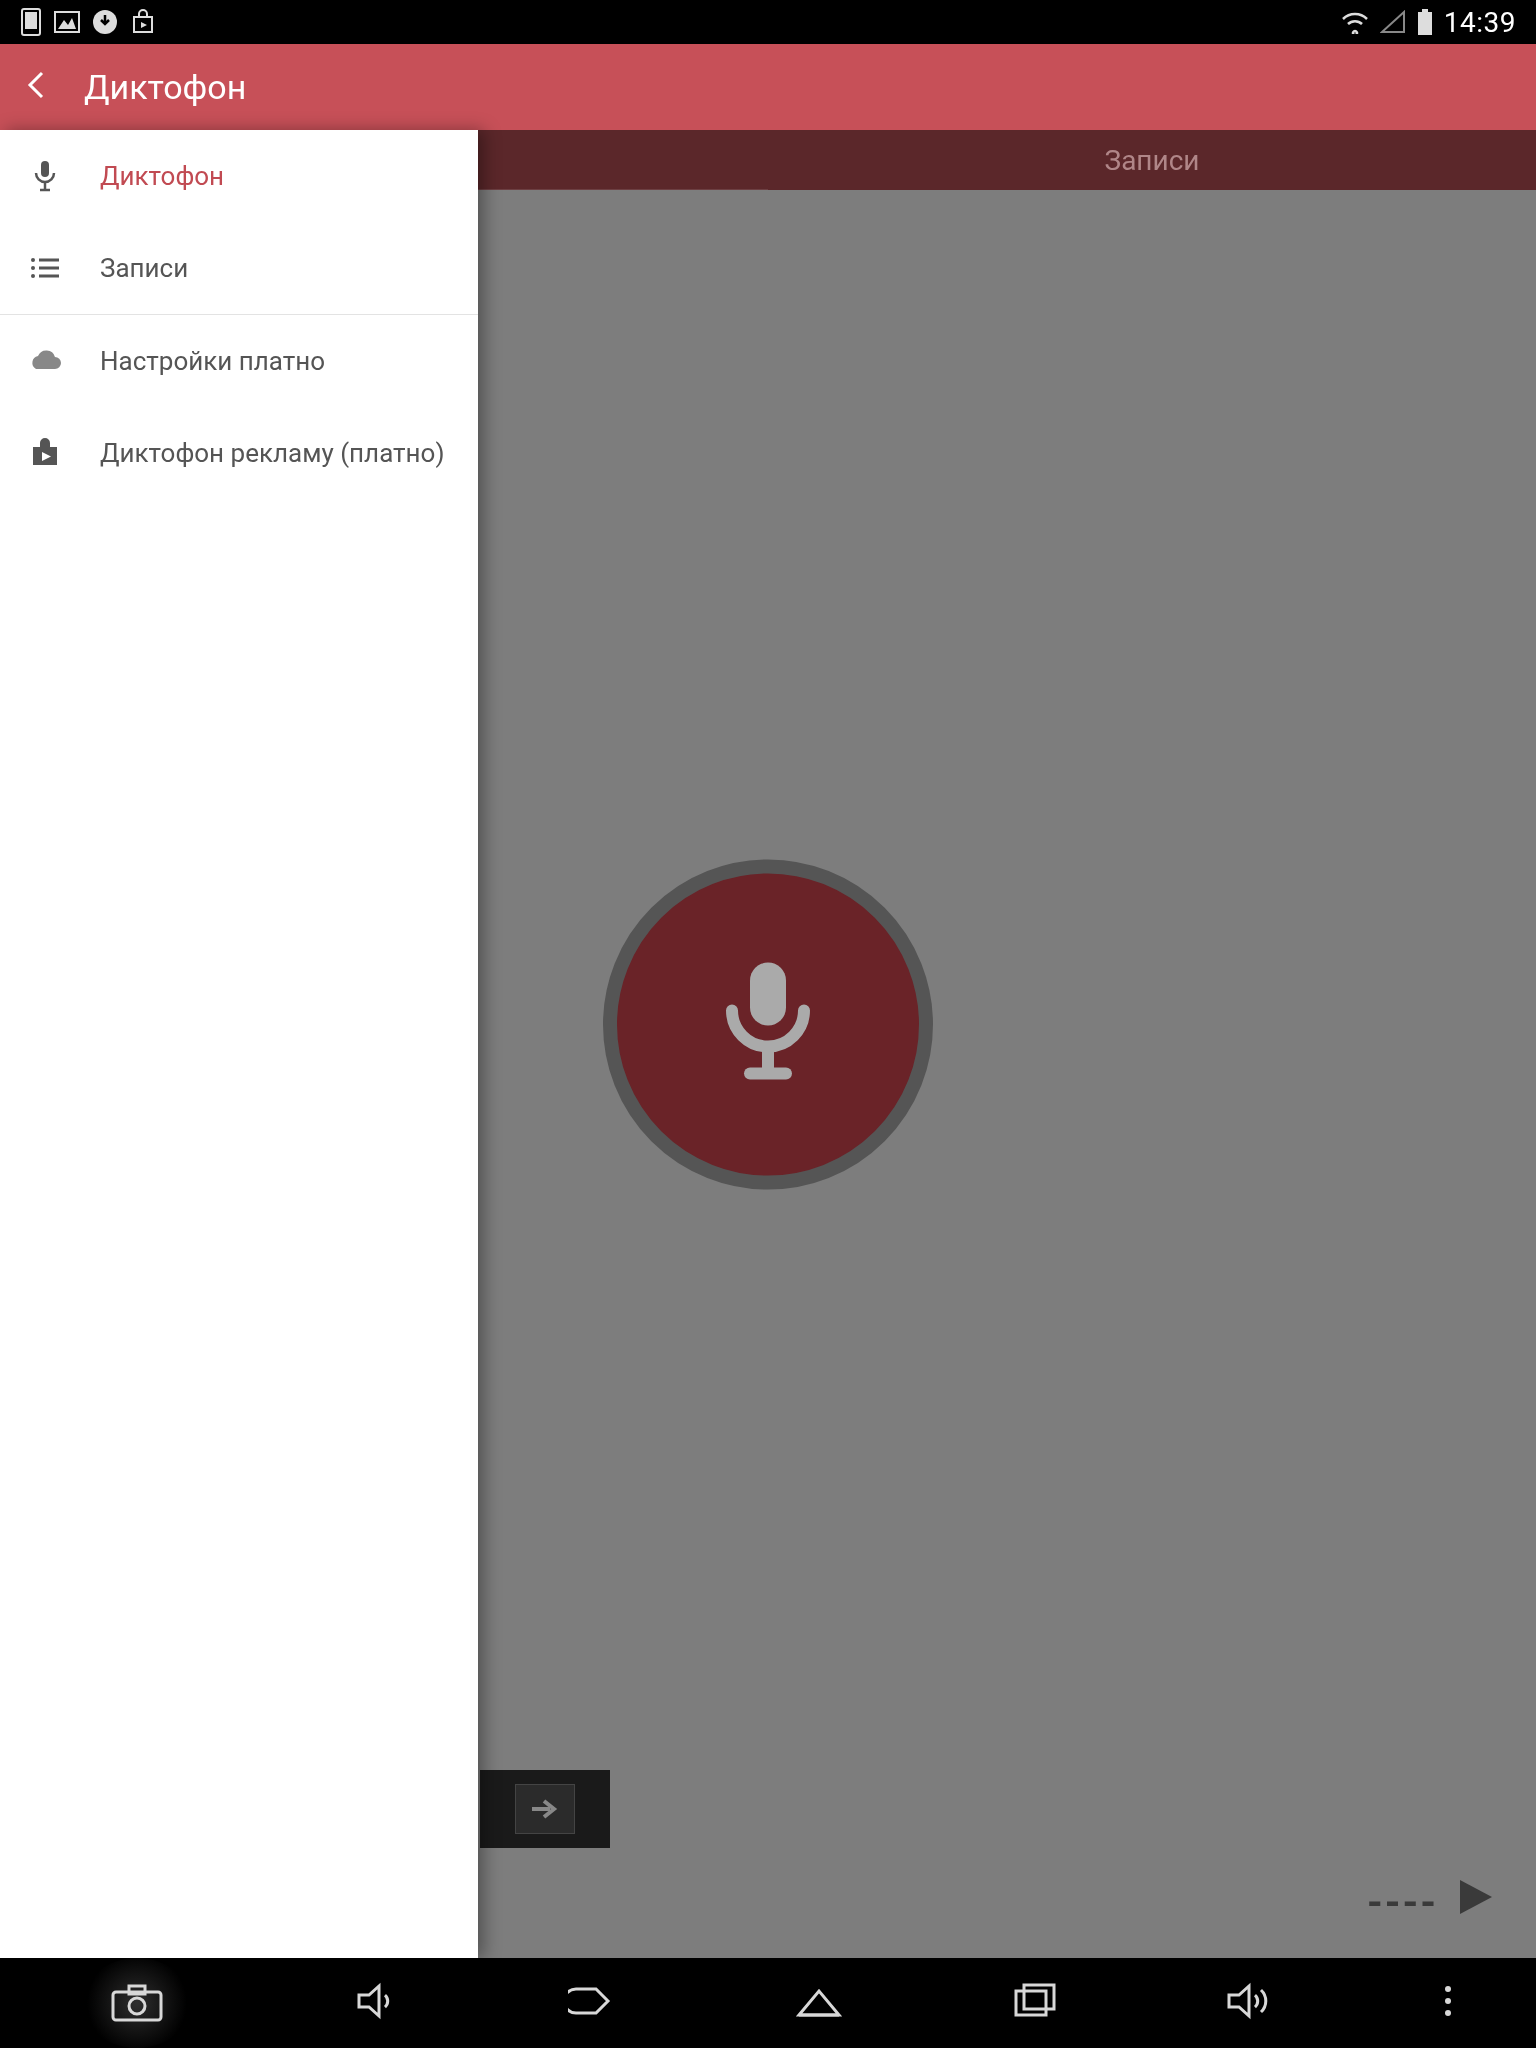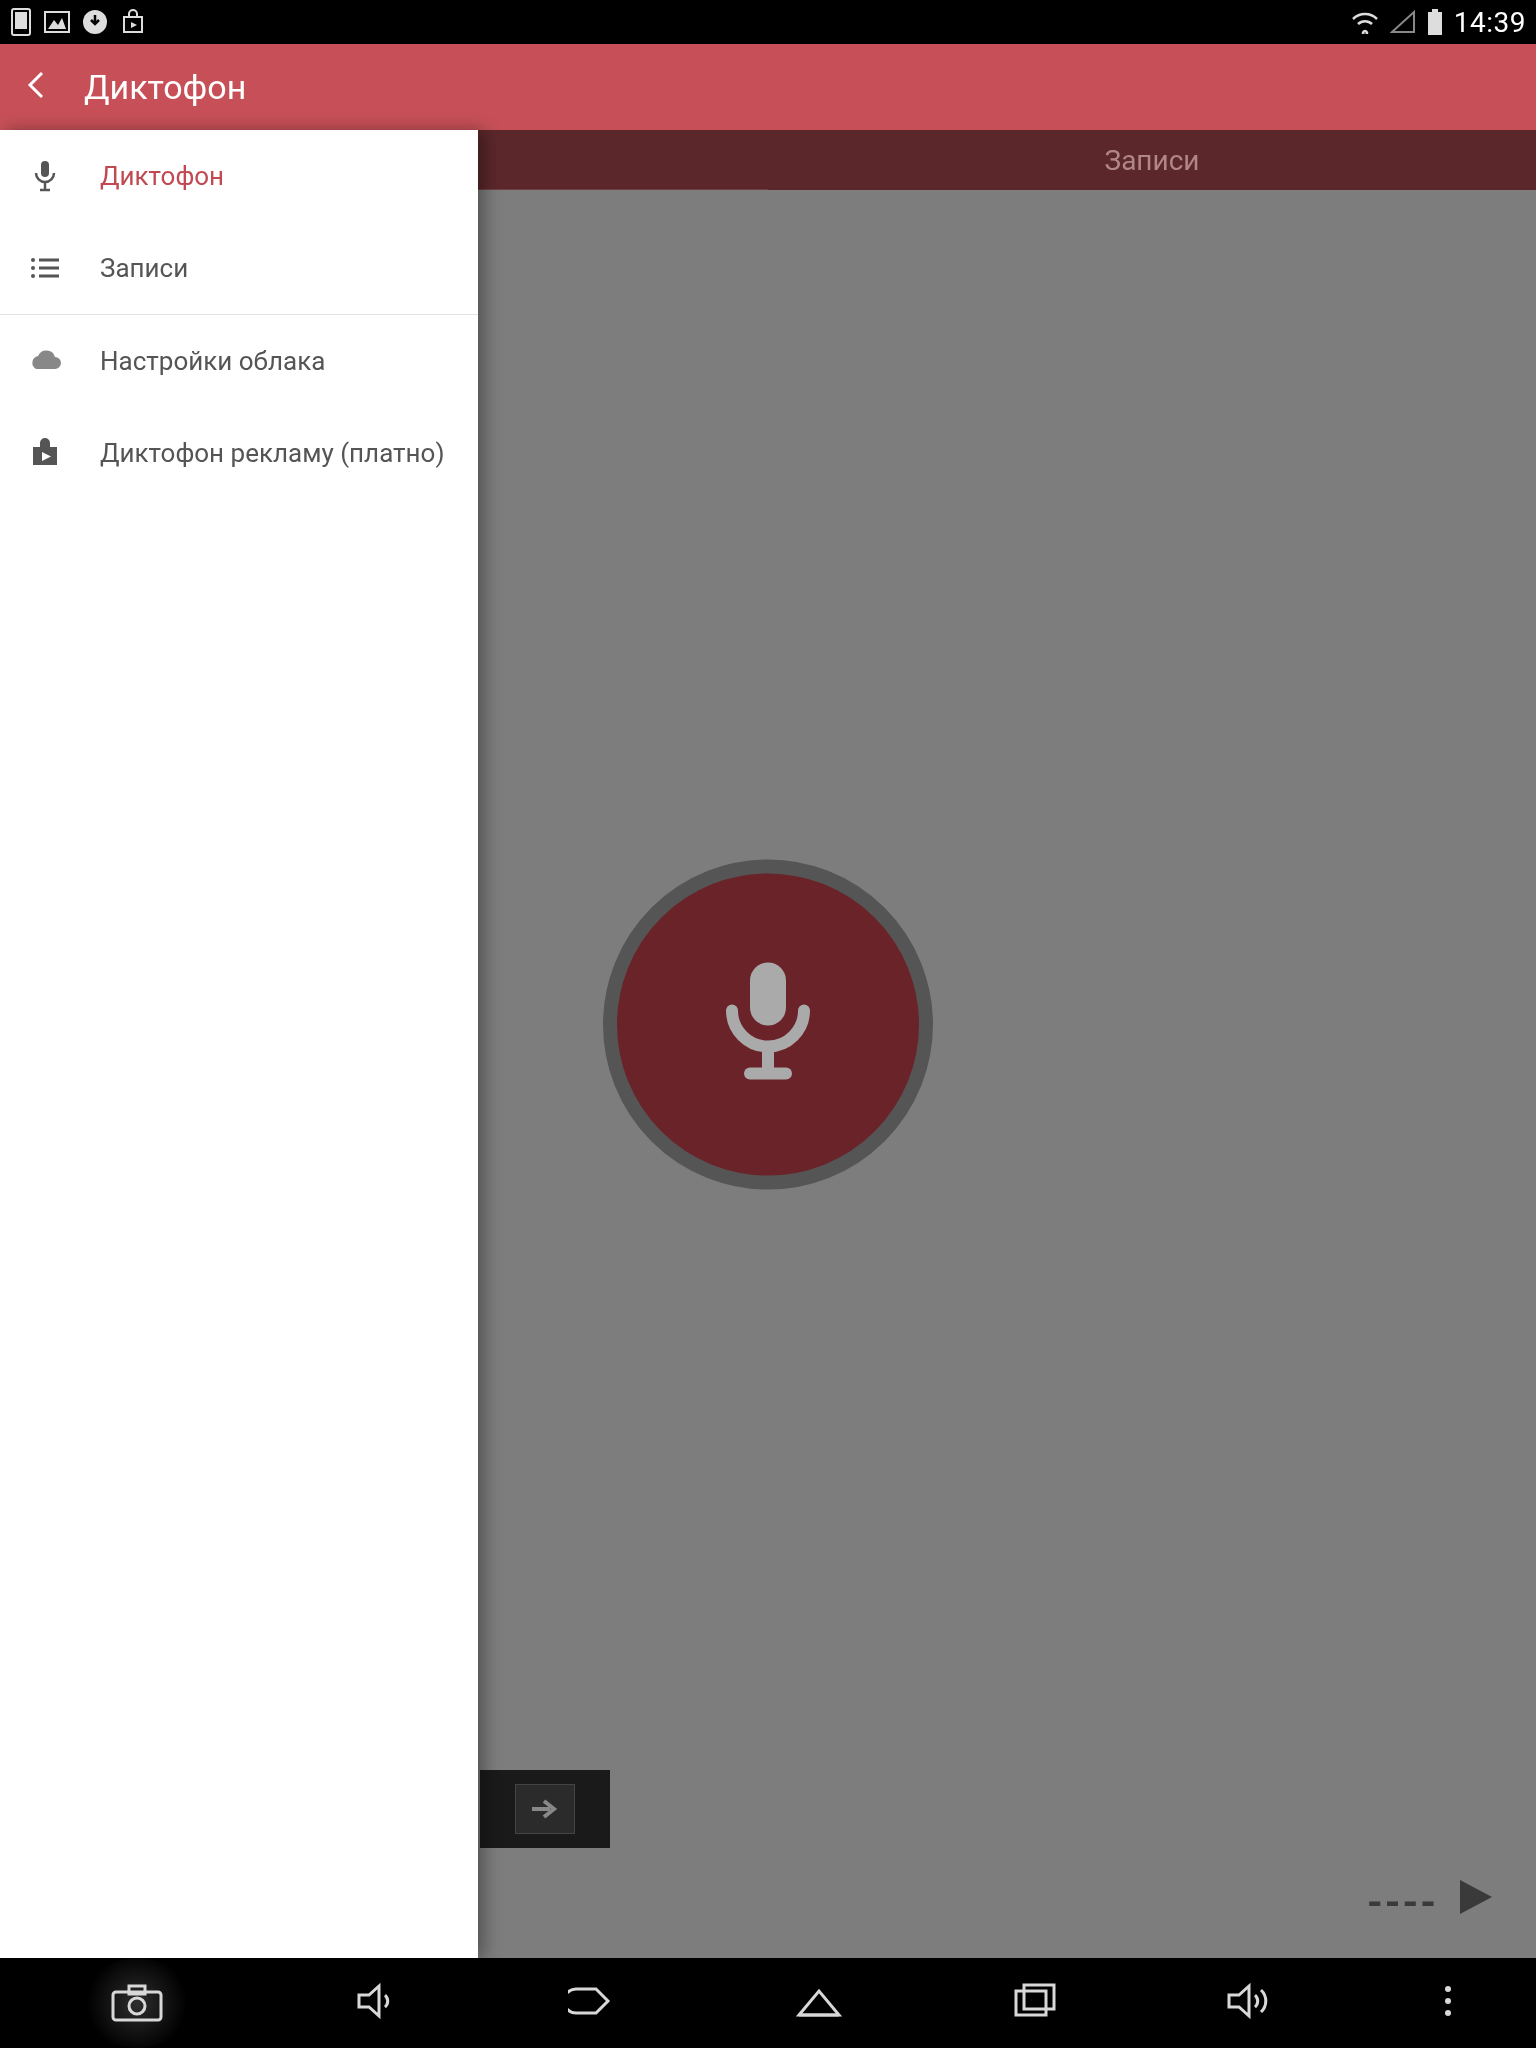--- a/index.html
+++ b/index.html
@@ -1,20 +1,20 @@
 <!DOCTYPE html>
 <html><head>
 <meta charset="utf-8">
 <style>
   * { box-sizing: border-box; margin: 0; padding: 0; }
   html, body { width: 1536px; height: 2048px; font-family: Roboto, Arial, sans-serif; overflow: hidden; background: #000; }
   .screen { position: relative; width: 1536px; height: 2048px; }
 
   
-  .statusbar { position: absolute; top: 0; left: 0; right: 0; height: 44px; background: #000; color: #fff; display: flex; align-items: center; padding: 0 10px; font-size: 28px; }
+  .statusbar { position: absolute; top: 0; left: 0; right: 0; height: 44px; background: #000; color: #fff; display: flex; align-items: center; padding: 0 20px; font-size: 28px; }
   .statusbar .sb-left { display: flex; gap: 12px; align-items: center; }
   .statusbar .sb-right { margin-left: auto; display: flex; gap: 10px; align-items: center; }
   .sb-icon svg { display: block; }
   .sb-clock { font-weight: 400; letter-spacing: 0.5px; }
 
   
   .appheader { position: absolute; top: 44px; left: 0; right: 0; height: 86px; background: #C75058; color: #fff; display: flex; align-items: center; padding: 0 20px; }
   .appheader .back { margin-right: 28px; }
   .appheader .title { font-size: 34px; font-weight: 400; }
 
@@ -178,21 +178,21 @@
       </li>
     </ul>
     <hr>
     <ul>
       <li>
         <span class="dicon">
           <svg width="36" height="24" viewBox="0 0 36 24">
               <path d="M28 20 a6 6 0 0 0 0-12 a9 9 0 0 0 -17 -1 a7 7 0 0 0 -2 13 z" fill="#888"></path>
             </svg>
         </span>
-        <span>Настройки облака</span>
+        <span>Настройки платно</span>
       </li>
       <li>
         <span class="dicon">
           <svg width="32" height="30" viewBox="0 0 32 30">
               <path d="M4 9 h24 v18 h-24 z M11 9 v-4 a5 5 0 0 1 10 0 v4" fill="#555"></path>
               <polygon points="13,14 13,23 22,18.5" fill="#fff"></polygon>
             </svg>
         </span>
         <span>Диктофон рекламу (платно)</span>
       </li>

